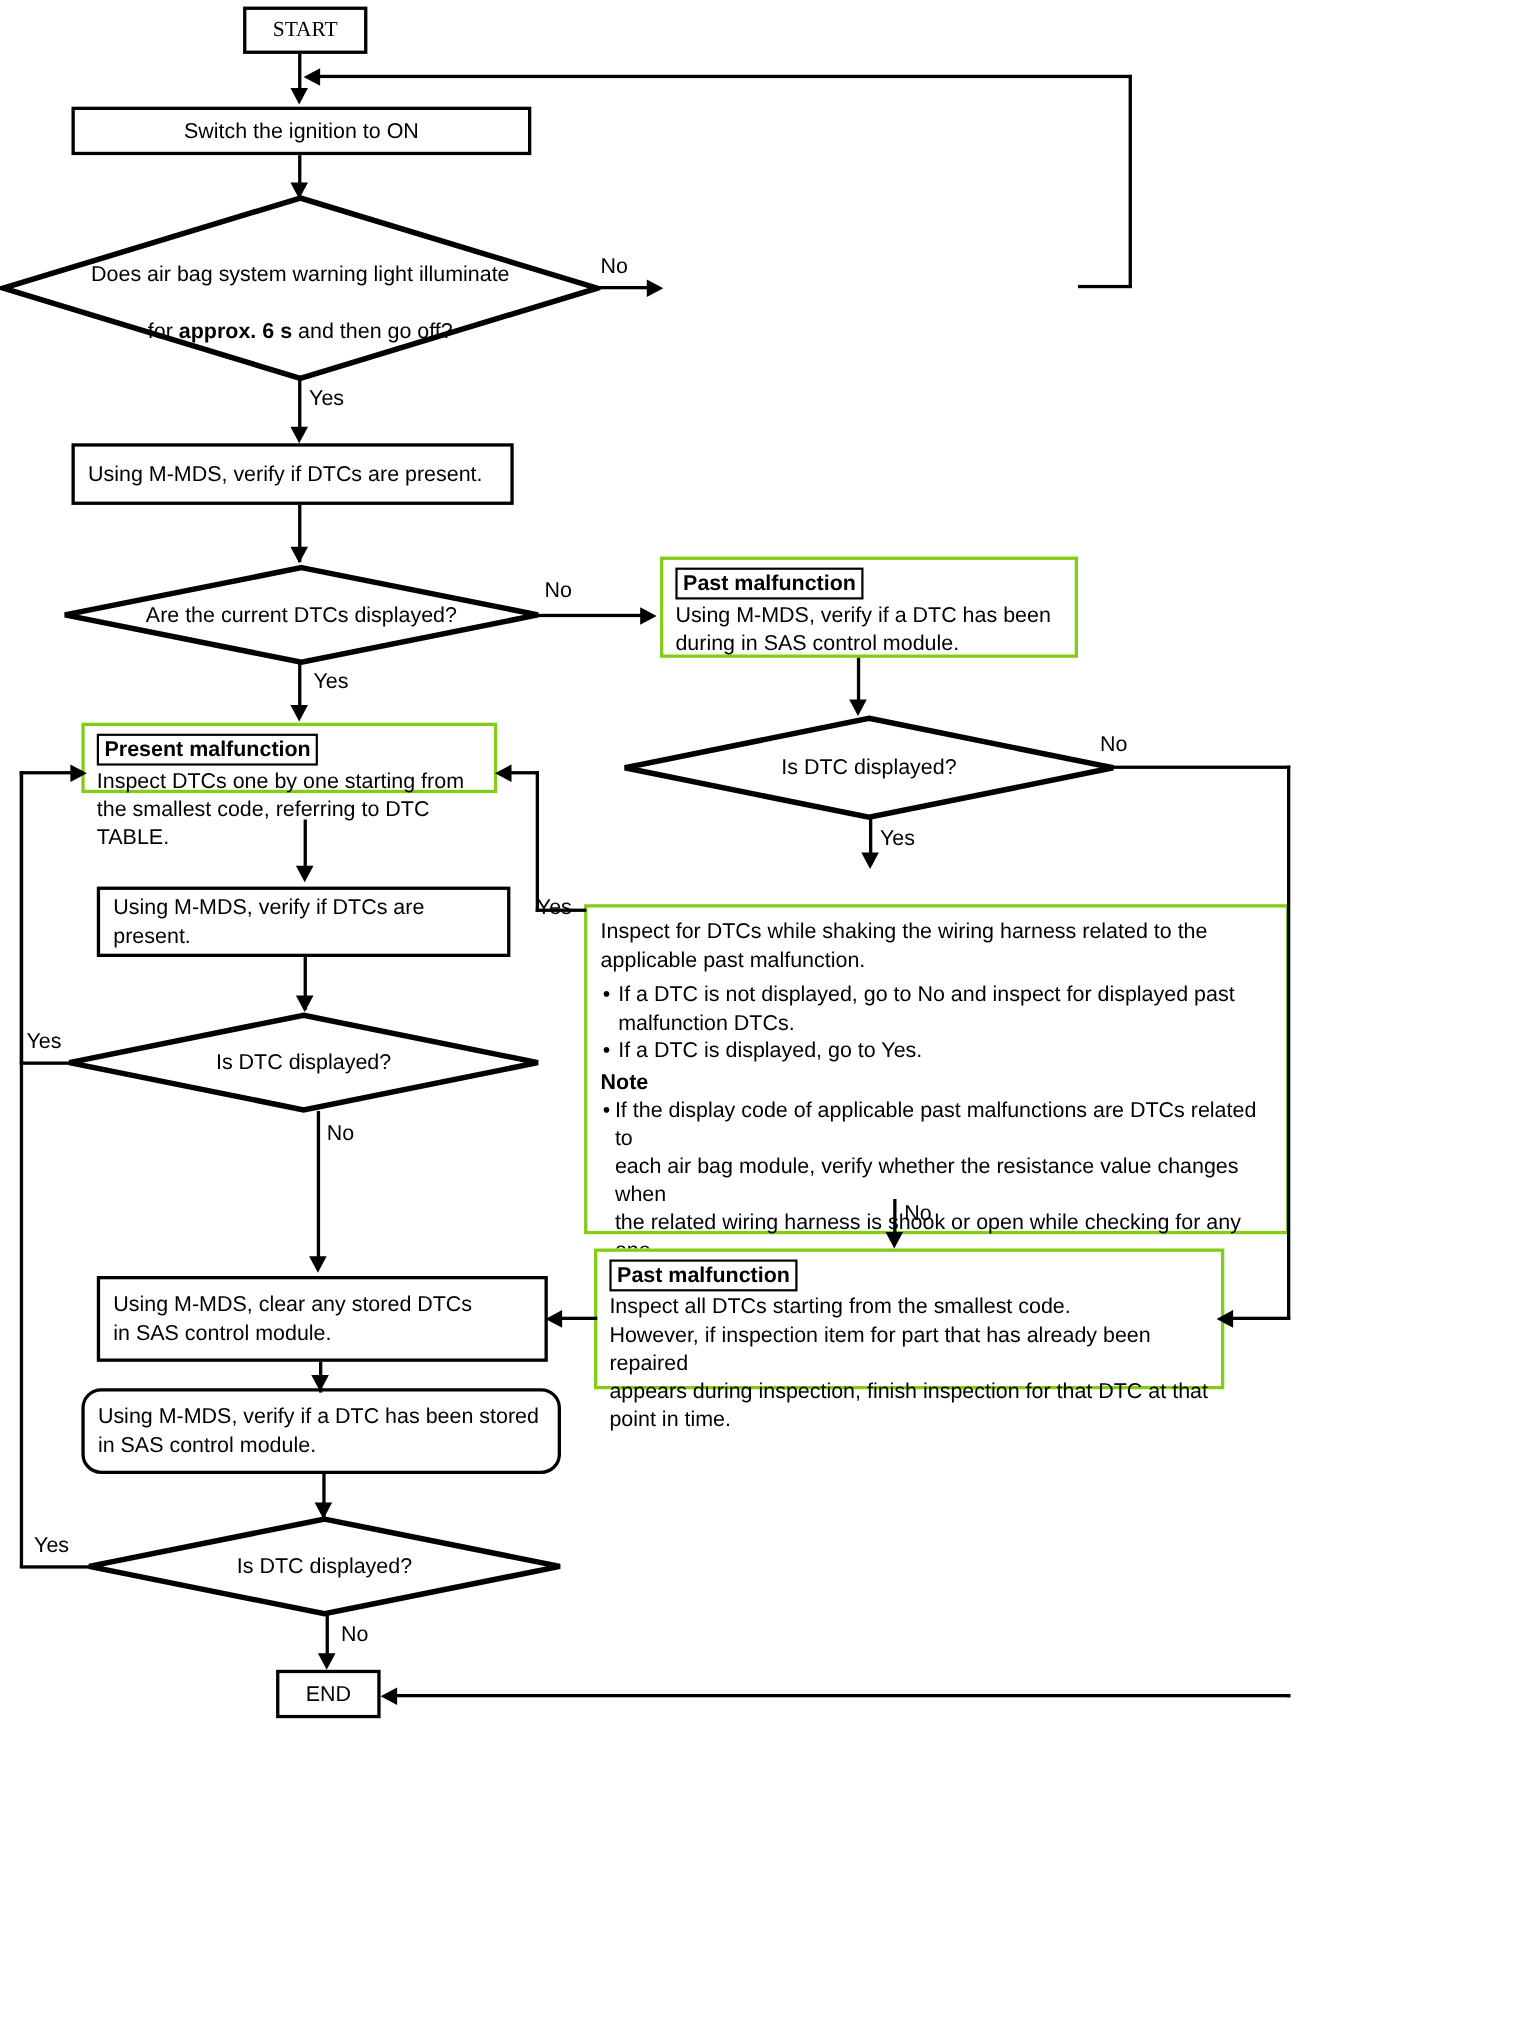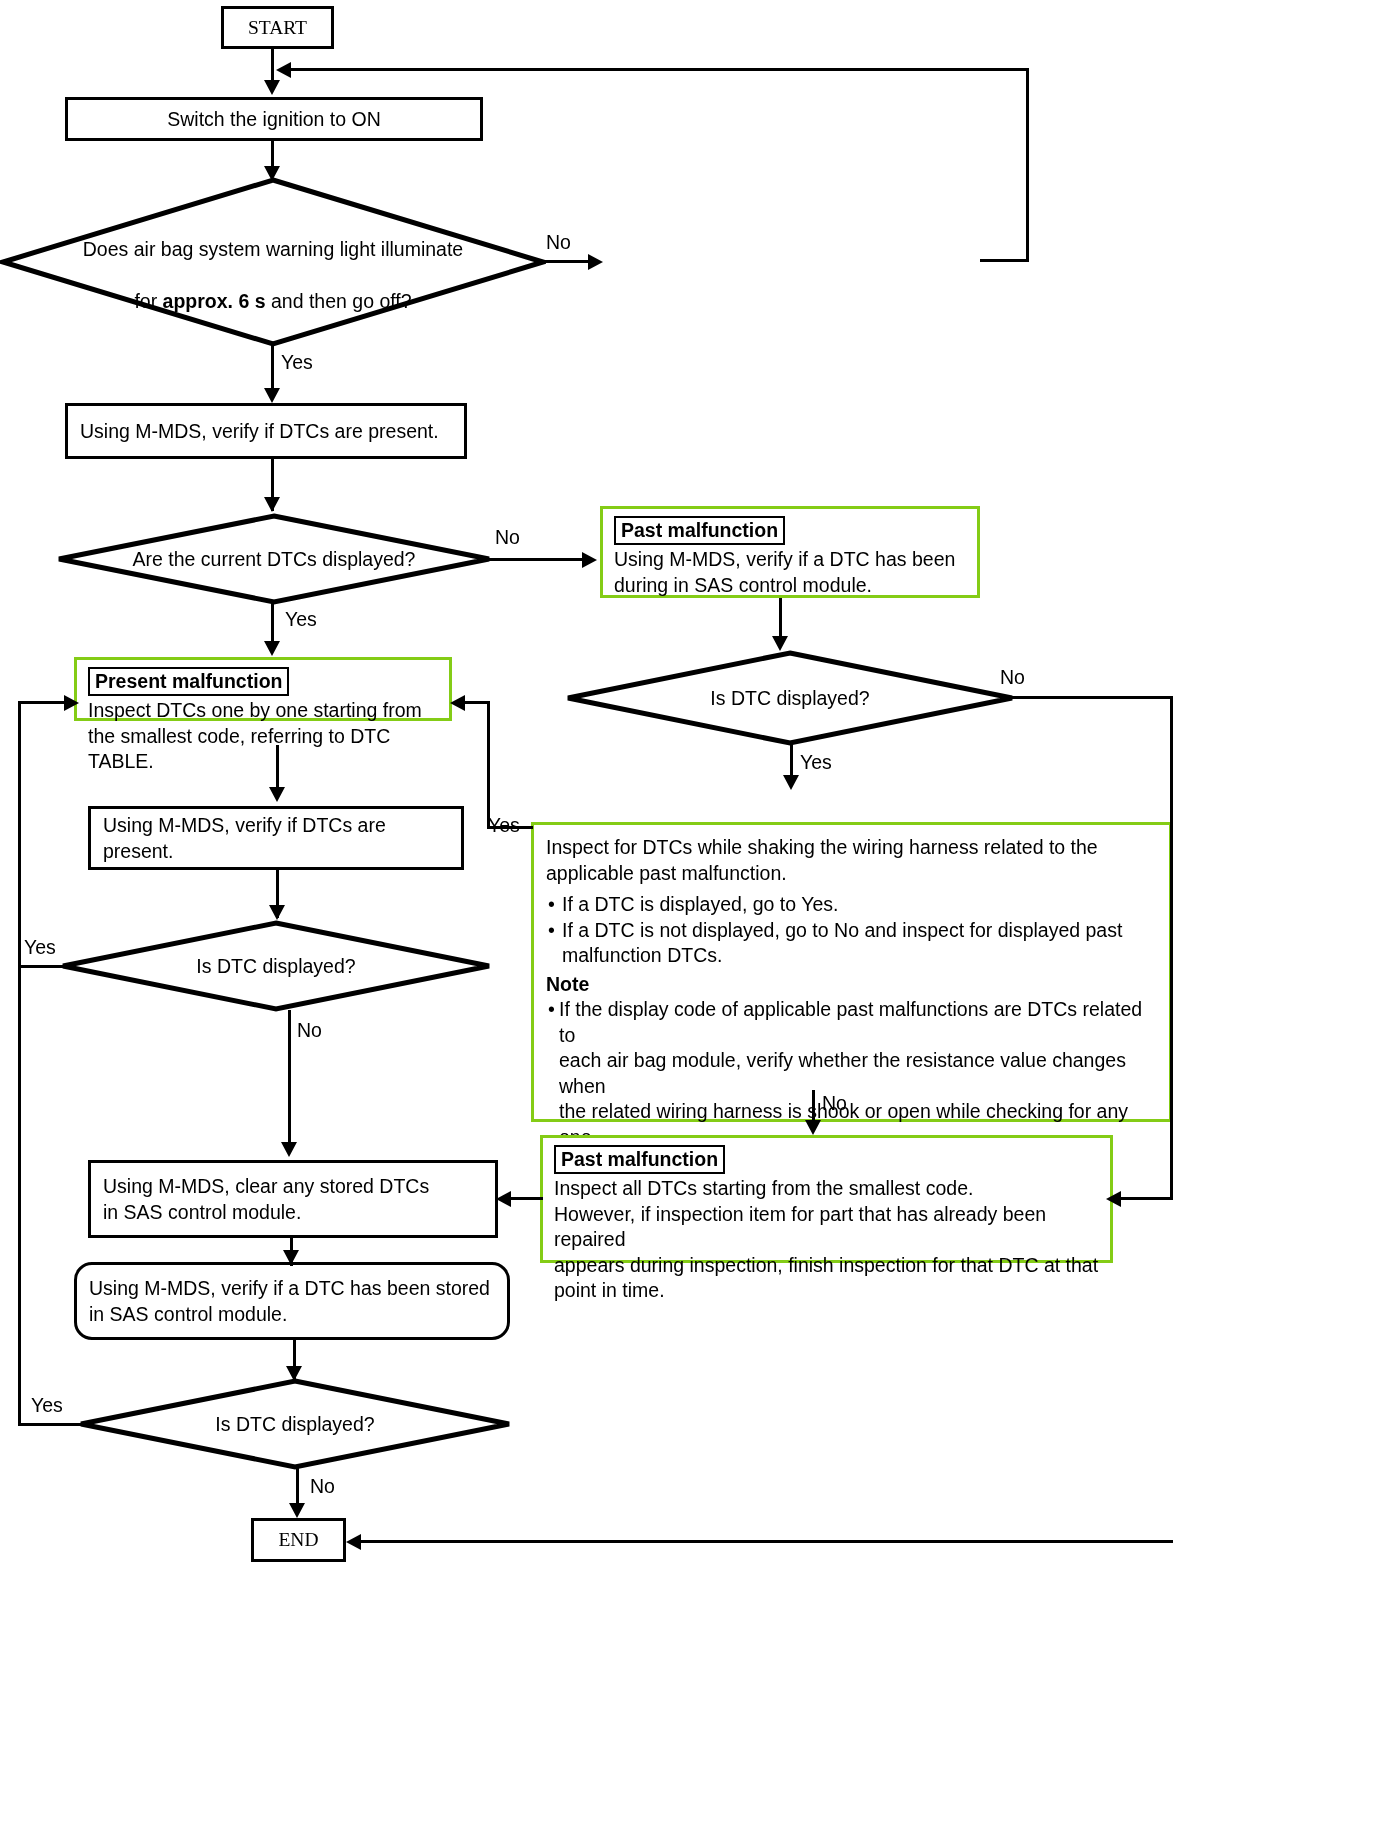--- a/index.html
+++ b/index.html
@@ -193,23 +193,23 @@
     <svg width="432" height="92" viewBox="0 0 432 92">
       <polygon points="216,3 429,46 216,89 3,46" fill="#ffffff" stroke="#000000" stroke-width="5"></polygon>
     </svg>
     <div class="dlabel">Is DTC displayed?</div>
   </div>
 
   <div class="node bodybox" style="left:531px; top:790px; width:641px; height:300px; padding:10px 12px 8px 12px;margin-top:32px;">
     <div class="line">Inspect for DTCs while shaking the wiring harness related to the
 applicable past malfunction.</div>
     <ul>
-      <li>If a DTC is displayed, go to Yes.</li>
       <li style="white-space:pre-line;">If a DTC is not displayed, go to No and inspect for displayed past
 malfunction DTCs.</li>
+      <li>If a DTC is displayed, go to Yes.</li>
     </ul>
     <div class="notehead">Note</div>
     <ul style="margin-top:0;">
       <li style="white-space:pre-line; padding-left:13px;">If the display code of applicable past malfunctions are DTCs related to
 each air bag module, verify whether the resistance value changes when
 the related wiring harness is shook or open while checking for any one
 of the following PIDs: RES_AB_D, RES_AB_P, RES_CAB_D,
 RES_CAB_P, RES_PT_D, RES_PT_P, RES_SAB_D, or RES_SAB_P.</li>
     </ul>
   </div>
@@ -232,21 +232,21 @@
 in SAS control module.</span>
   </div>
 
   <div class="diamond" style="left:78px; top:1378px; width:434px; height:92px;">
     <svg width="434" height="92" viewBox="0 0 434 92">
       <polygon points="217,3 431,46 217,89 3,46" fill="#ffffff" stroke="#000000" stroke-width="5"></polygon>
     </svg>
     <div class="dlabel">Is DTC displayed?</div>
   </div>
 
-  <div class="node boxnode center terminal" style="left:251px; top:1518px; width:95px; height:44px;font-family:Liberation Serif, serif;">
+  <div class="node boxnode center terminal" style="left:251px; top:1518px; width:95px; height:44px;">
     <span class="txt">END</span>
   </div>
 
   <div class="ln" style="left:271px; top:49px; width:3px; height:34px;"></div>
   <div class="arrow down" style="left:264px; top:80px;"></div>
 
   <div class="ln" style="left:1026px; top:68px; width:3px; height:193px;"></div>
   <div class="ln" style="left:283px; top:68px; width:746px; height:3px;"></div>
   <div class="ln" style="left:980px; top:259px; width:49px; height:3px;"></div>
   <div class="arrow left" style="left:276px; top:62px;"></div>

